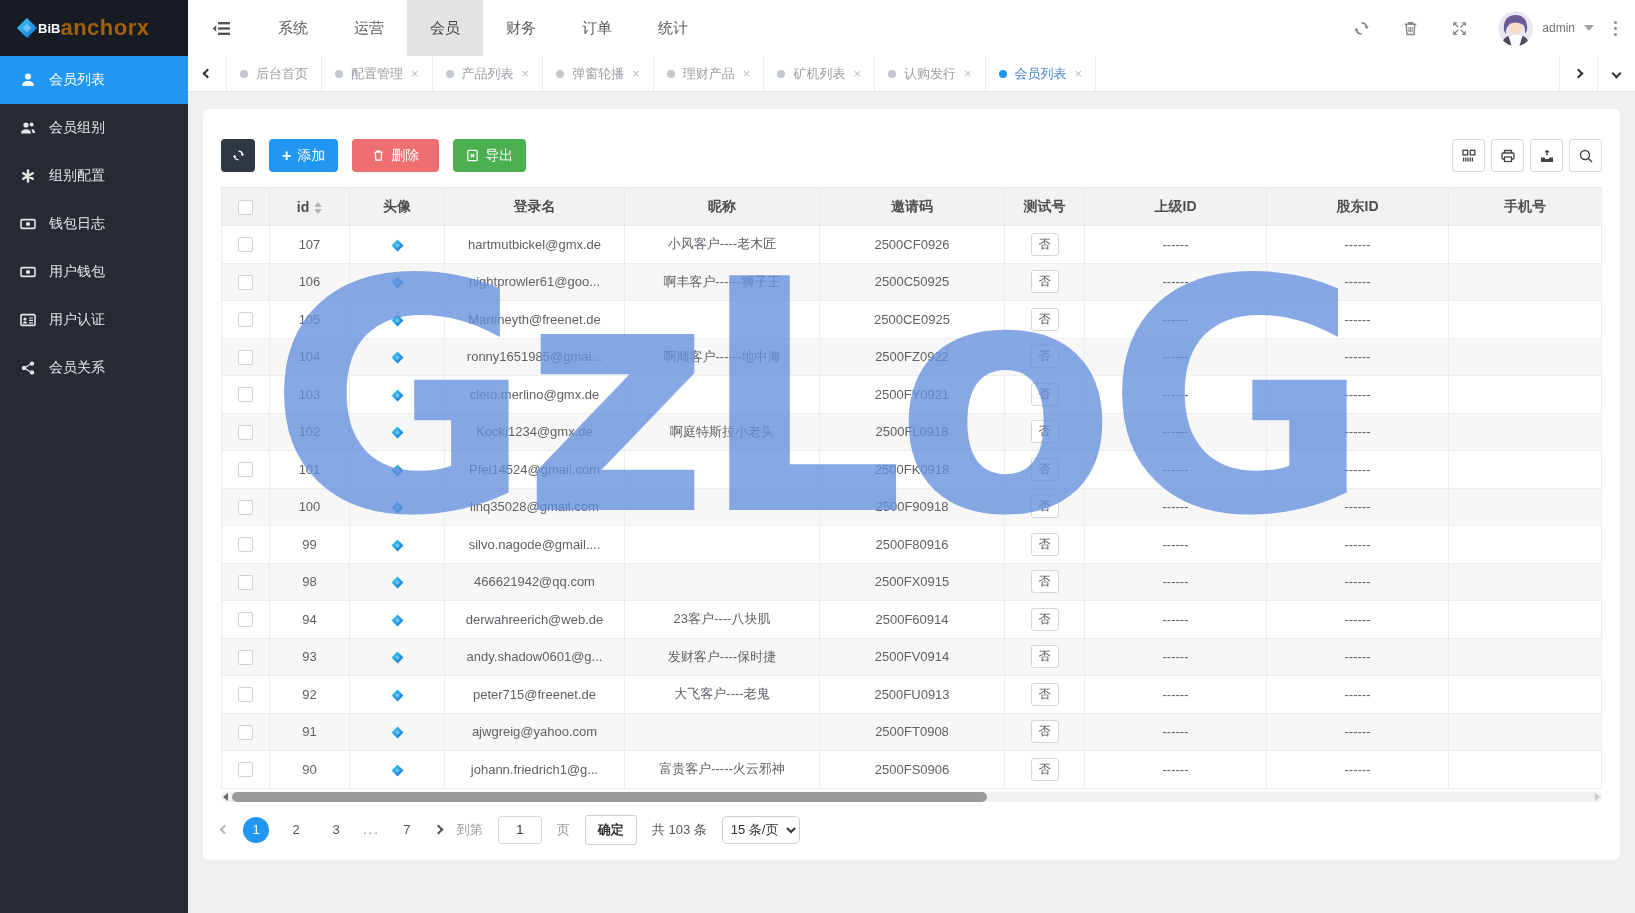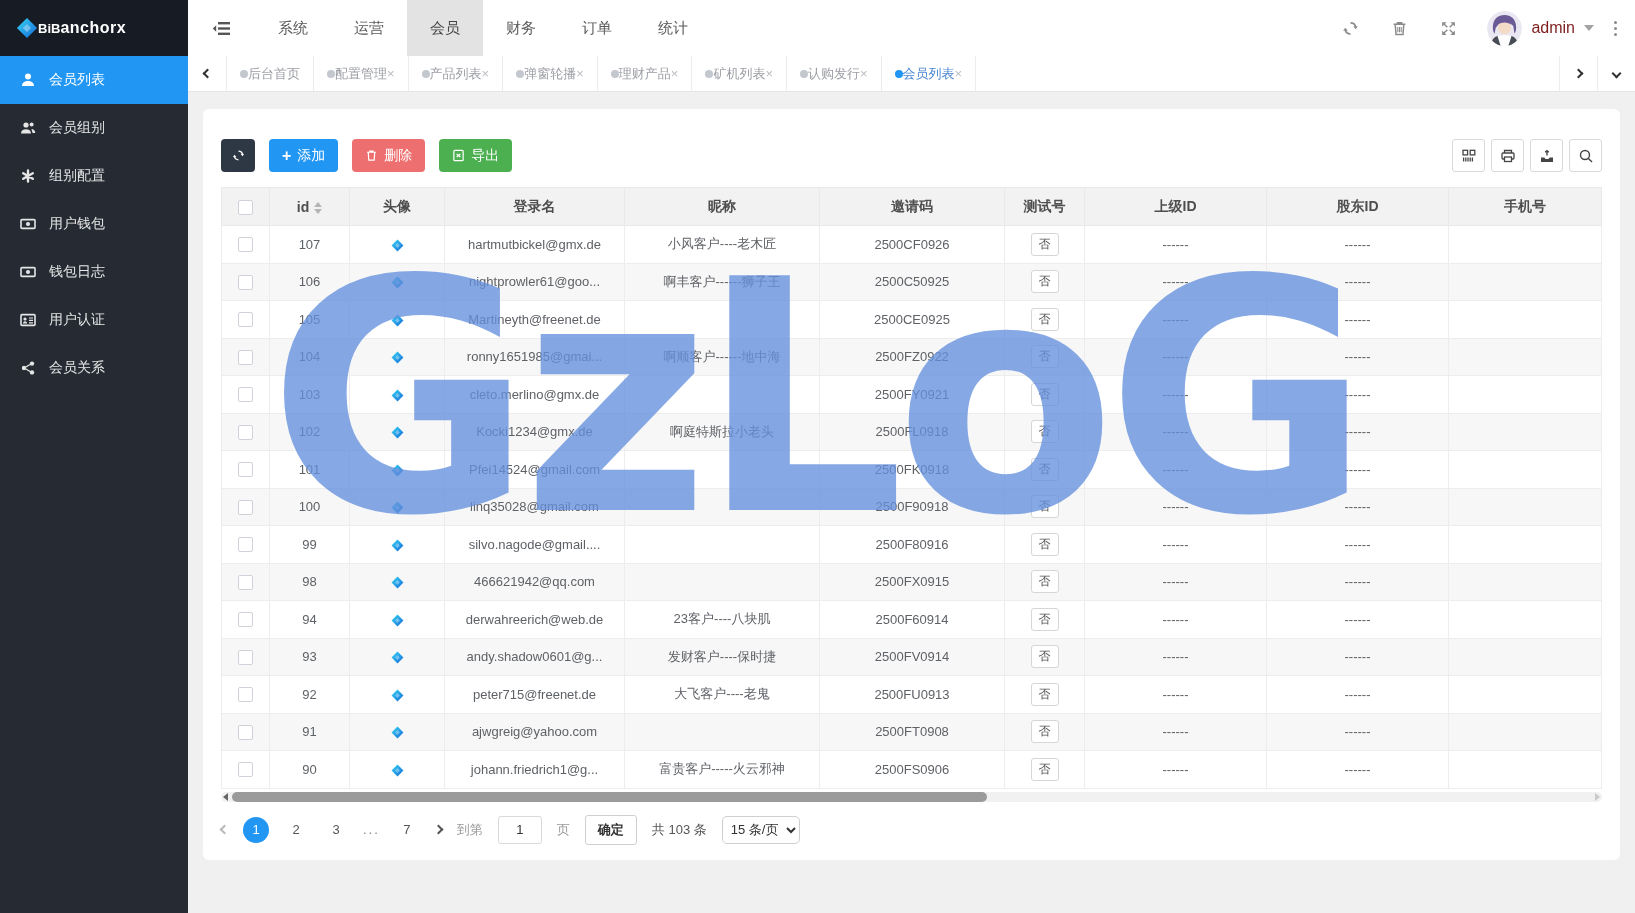--- a/index.html
+++ b/index.html
@@ -5,52 +5,52 @@
   *{box-sizing:border-box;margin:0;padding:0}
   html,body{width:1635px;height:913px;overflow:hidden}
   body{font-family:"Liberation Sans","DejaVu Sans",sans-serif;background:#f0f0f0;position:relative;color:#333}
   .app{display:flex;width:1635px;height:913px}
 
   
   .sidebar{width:188px;flex-shrink:0;background:#252a33;display:flex;flex-direction:column}
   .logo{height:56px;background:#171b23;display:flex;align-items:center;padding-left:16px;gap:0}
   .logo svg{width:22px;height:22px}
   .logo .bib{color:#fff;font-weight:bold;font-size:13px}
-  .logo .appname{color:#ffffff;font-weight:bold;font-size:16px;letter-spacing:.5px}
+  .logo .appname{color:#a16207;font-weight:bold;font-size:22px;letter-spacing:.5px}
   .menu{display:flex;flex-direction:column}
   .menu-item{height:48px;display:flex;align-items:center;gap:13px;padding-left:20px;color:#e5e5e5;font-size:14px;cursor:pointer}
   .menu-item svg{width:16px;height:16px;flex-shrink:0}
   .menu-item.active{background:#2196f3;color:#fff}
 
   
   .main{flex:1;display:flex;flex-direction:column;min-width:0}
 
   
   .topbar{height:56px;background:#fff;display:flex;align-items:center;flex-shrink:0}
   .toggle{padding:0 24px;height:100%;display:flex;align-items:center;color:#555;cursor:pointer}
   .toggle svg{width:19px;height:17px}
   .nav{display:flex;height:100%}
   .nav-item{padding:0 23px;display:flex;align-items:center;font-size:15px;color:#5a5a5a;cursor:pointer}
   .nav-item.active{background:#e3e3e3;color:#444}
   .top-spacer{flex:1}
   .top-icon{padding:0 16px;color:#8b8b8b;cursor:pointer;display:flex;align-items:center}
   .top-icon svg{width:17px;height:17px}
   .userbox{display:flex;align-items:center;gap:9px;margin-left:14px;cursor:pointer}
   .avatar{width:35px;height:35px;border-radius:50%;overflow:hidden;flex-shrink:0}
-  .username{color:#7f1d1d;font-size:16px}
+  .username{color:#737373;font-size:12px}
   .caret{width:0;height:0;border-left:5px solid transparent;border-right:5px solid transparent;border-top:6px solid #a2a2a2}
   .kebab{margin:0 18px 0 20px;display:flex;flex-direction:column;gap:3px;cursor:pointer}
   .kebab i{width:3px;height:3px;border-radius:50%;background:#8b8b8b}
 
   
   .tabbar{height:36px;background:#fff;border-bottom:1px solid #e4e4e4;display:flex;align-items:stretch;flex-shrink:0}
   .tab-ctrl{width:38px;display:flex;align-items:center;justify-content:center;color:#333;cursor:pointer}
   .tab-ctrl.brd-l{border-left:1px solid #ececec}
   .tabs{display:flex}
-  .tab{display:flex;align-items:center;padding:0 13px;border-right:1px solid #ececec;font-size:13px;color:#9a9da3;cursor:pointer;white-space:nowrap}
+  .tab{display:flex;align-items:center;gap:8px;padding:0 13px;border-right:1px solid #ececec;font-size:13px;color:#9a9da3;cursor:pointer;white-space:nowrap}
   .tab:first-child{border-left:1px solid #ececec}
   .tab .dot{width:8px;height:8px;border-radius:50%;background:#c3c7ce}
   .tab .close{color:#b9bcc1;font-size:13px}
   .tab.active{color:#4b86d2}
   .tab.active .dot{background:#2196f3}
   .tab-spacer{flex:1}
 
   
   .chev{width:7px;height:7px;border-right:2px solid currentColor;border-bottom:2px solid currentColor;display:inline-block}
   .chev-left{transform:rotate(135deg)}
@@ -59,21 +59,21 @@
 
   
   .content{flex:1;padding:17px 15px;min-height:0}
   .panel{background:#fff;border-radius:6px;height:751px;padding:0 18px;position:relative}
 
   .toolbar{display:flex;align-items:center;padding:30px 0 15px;gap:14px}
   .btn{height:33px;border:none;border-radius:4px;color:#fff;font-size:14px;display:flex;align-items:center;gap:6px;cursor:pointer;font-family:inherit}
   .btn svg{width:13px;height:13px}
   .btn-dark{width:34px;justify-content:center;background:#2e3744}
   .btn-primary{background:#2196f3;padding:0 13px}
-  .btn-danger{background:#ee6f6f;padding:0 13px}
+  .btn-danger{background:#ee6f6f;padding:0 20px}
   .btn-success{background:#4caf50;padding:0 13px}
   .plus{font-size:16px;font-weight:bold;line-height:1}
   .tool-right{margin-left:auto;display:flex;gap:6px}
   .icon-btn{width:33px;height:33px;background:#fff;border:1px solid #d9d9d9;border-radius:3px;color:#454545;display:flex;align-items:center;justify-content:center;cursor:pointer}
   .icon-btn svg{width:16px;height:16px}
 
   
   table{width:100%;border-collapse:collapse;table-layout:fixed}
   th{background:#f2f2f2;height:38px;font-size:14px;color:#4e4e4e;font-weight:bold;border:1px solid #e9e9e9;text-align:center}
   td{height:37.5px;text-align:center;font-size:13px;color:#5e6166;border:1px solid #ededed;overflow:hidden;white-space:nowrap;text-overflow:ellipsis}
@@ -160,30 +160,30 @@
           </span>
           <span>组别配置</span>
         </div>
         <div class="menu-item">
           <span style="display: flex;">
             <svg viewBox="0 0 16 16">
               <rect x="1" y="3.6" width="14" height="8.8" rx="1" fill="none" stroke="currentColor" stroke-width="1.6"></rect>
               <circle cx="8" cy="8" r="2.1" fill="currentColor"></circle>
             </svg>
           </span>
-          <span>用户钱包</span>
+          <span>钱包日志</span>
         </div>
         <div class="menu-item">
           <span style="display: flex;">
             <svg viewBox="0 0 16 16">
               <rect x="1" y="3.6" width="14" height="8.8" rx="1" fill="none" stroke="currentColor" stroke-width="1.6"></rect>
               <circle cx="8" cy="8" r="2.1" fill="currentColor"></circle>
             </svg>
           </span>
-          <span>钱包日志</span>
+          <span>用户钱包</span>
         </div>
         <div class="menu-item">
           <span style="display: flex;">
             <svg viewBox="0 0 16 16">
               <rect x="1" y="2.6" width="14" height="10.8" rx="1" fill="none" stroke="currentColor" stroke-width="1.6"></rect>
               <circle cx="5" cy="7" r="1.6" fill="currentColor"></circle>
               <path d="M2.9 11.6c.3-1.6 1-2.3 2.1-2.3s1.8.7 2.1 2.3z" fill="currentColor"></path>
               <path d="M9 6h4M9 8.4h4M9 10.8h4" stroke="currentColor" stroke-width="1.2"></path>
             </svg>
           </span>

